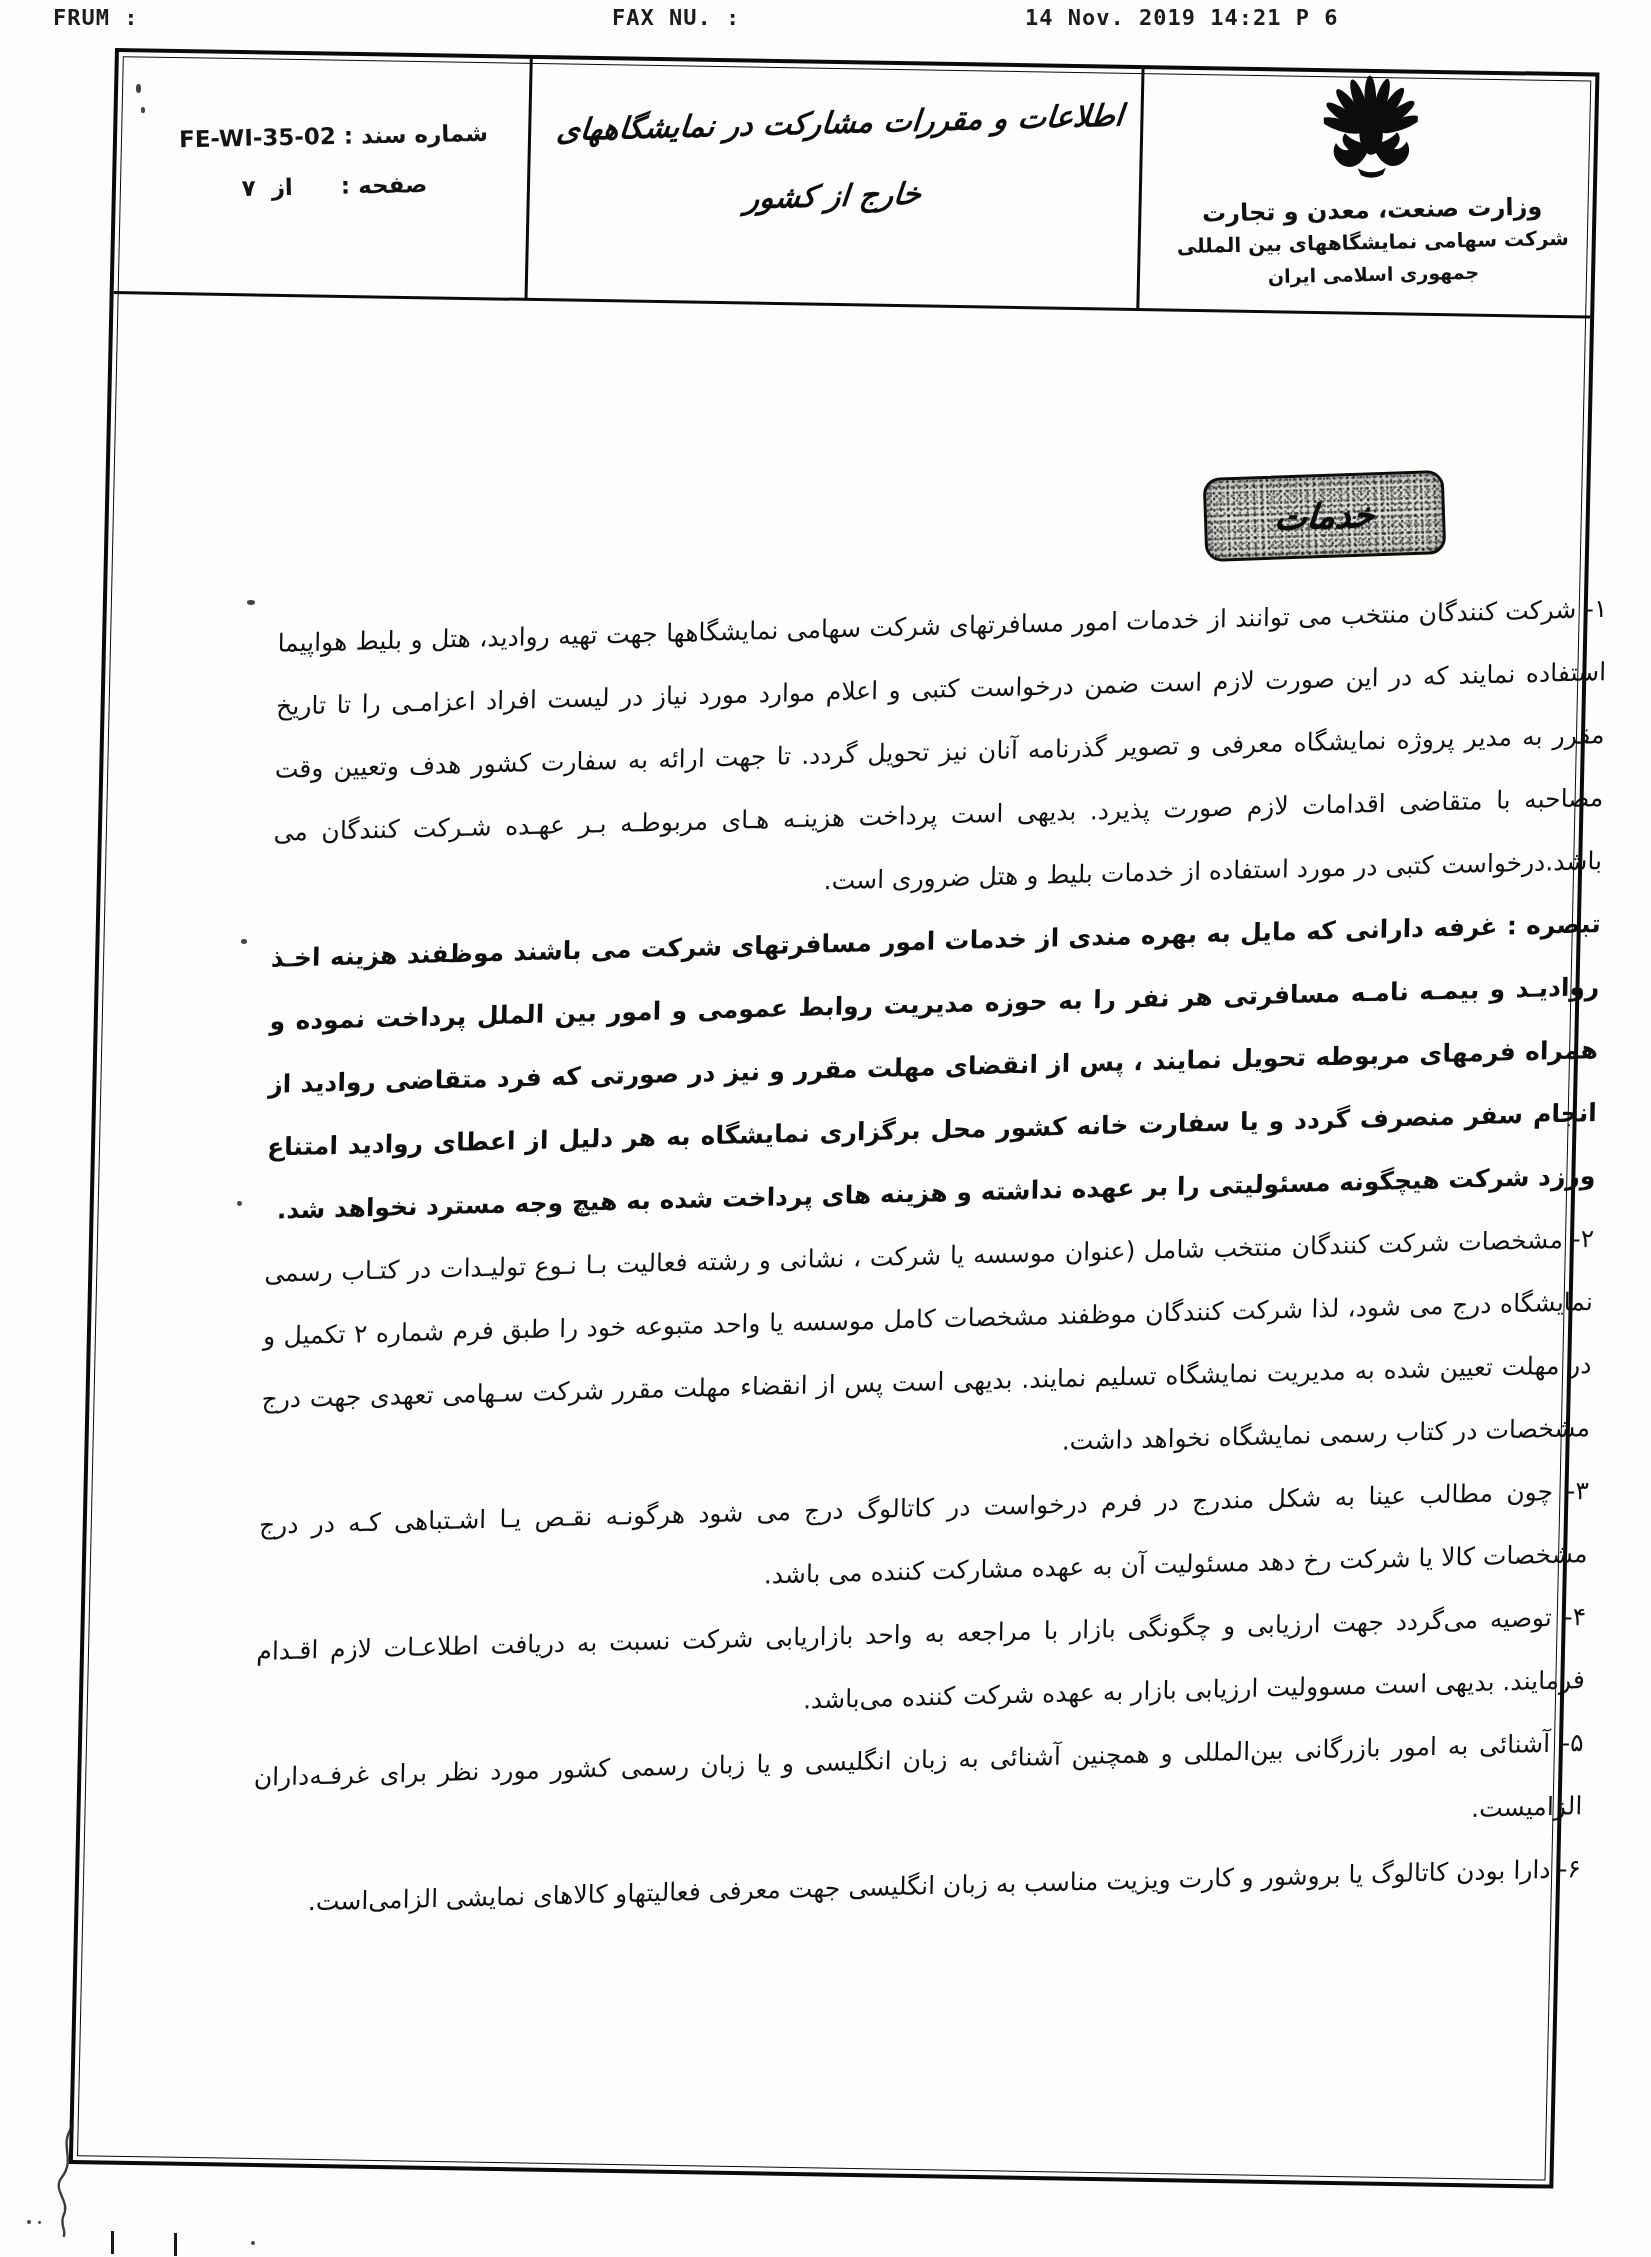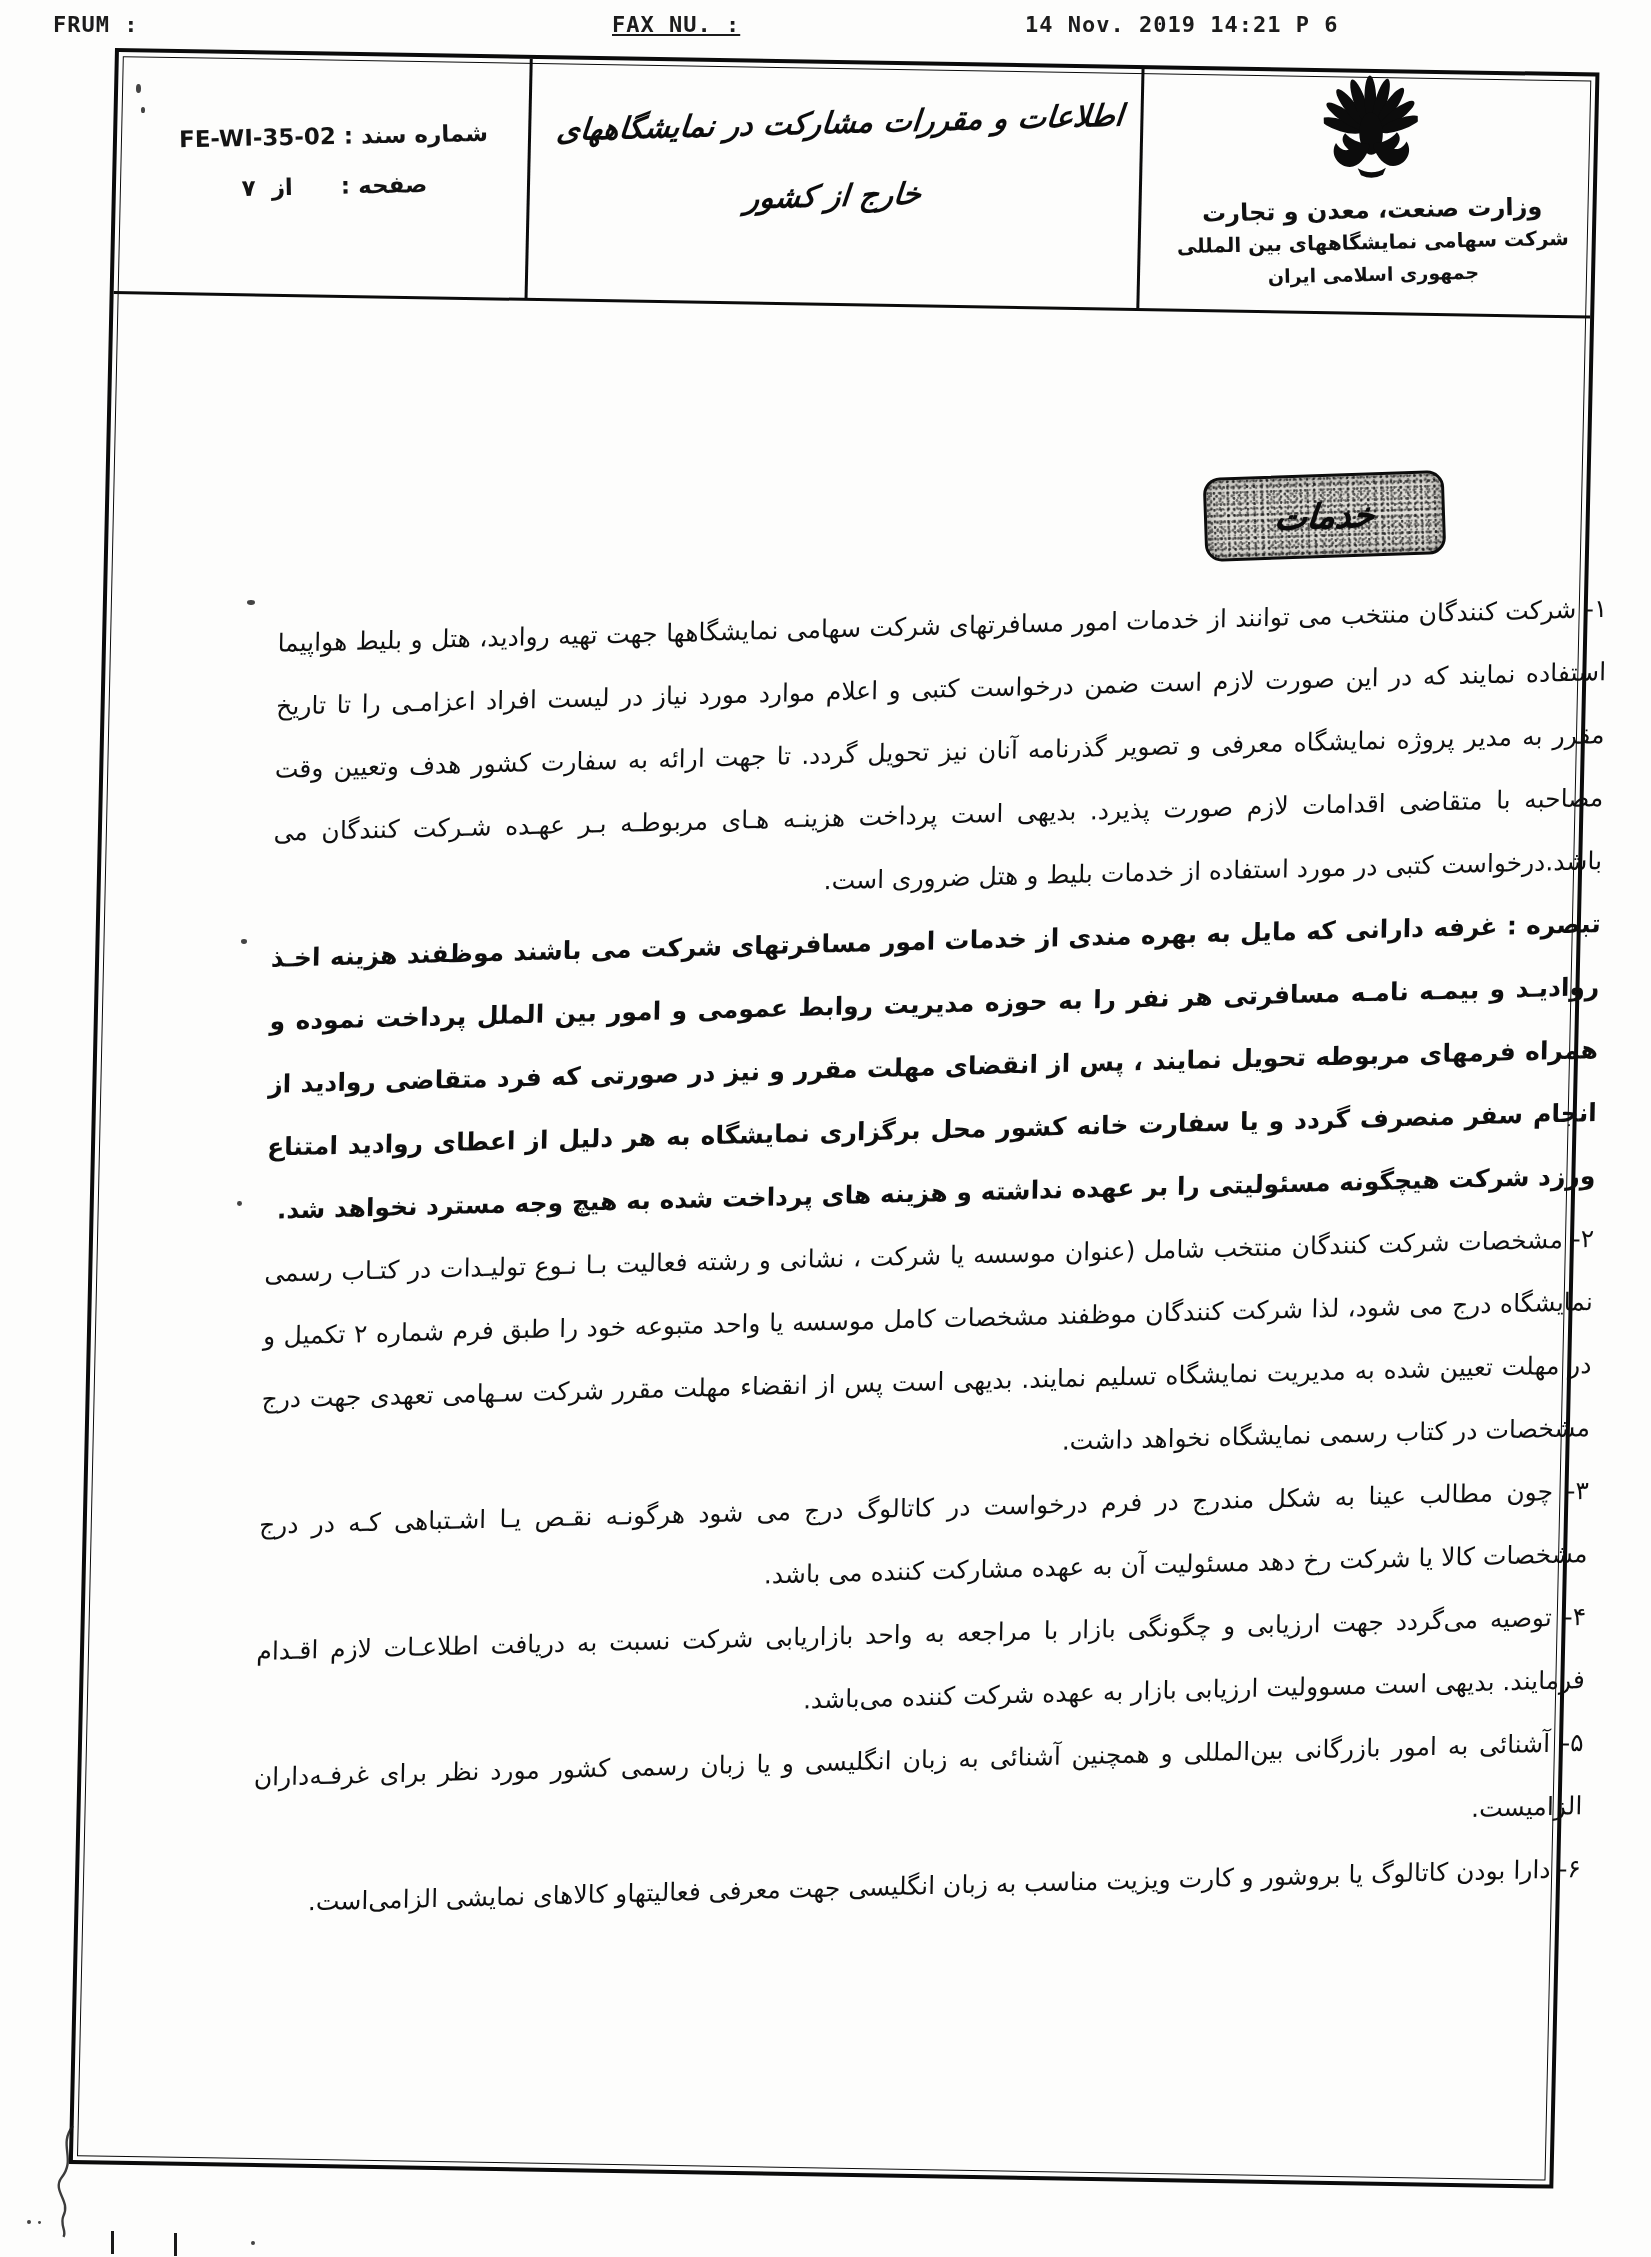--- a/index.html
+++ b/index.html
@@ -3,27 +3,27 @@
 <meta charset="utf-8">
 <style>
   html,body{margin:0;padding:0;}
   body{
     width:1652px;height:2258px;position:relative;overflow:hidden;
     background:#fdfdfc;color:#101010;
     font-family:"DejaVu Sans",sans-serif;
   }
   
   .fax-header{
-    position:absolute;top:10px;left:0;width:1652px;height:32.5px;
+    position:absolute;top:3px;left:0;width:1652px;height:32.5px;
     font-family:"DejaVu Sans Mono",monospace;font-size:22px;font-weight:bold;
     color:#1c1c1c;letter-spacing:1px;
   }
   .fax-header span{position:absolute;top:1.9px;white-space:pre;}
   .fax-from{left:53px;}
-  .fax-no{left:612px;text-decoration:underline;}
+  .fax-no{left:612px;}
   .fax-time{left:1025px;}
   
   .frame{
     position:absolute;left:115px;top:48px;width:1477px;height:2108px;
     border:4.8px solid #0b0b0b;
     transform:skewX(-1.25deg) skewY(0.95deg);
     transform-origin:0 0;
   }
   .frame-inner{
     position:absolute;inset:3.8px;border:1.9px solid #0b0b0b;

